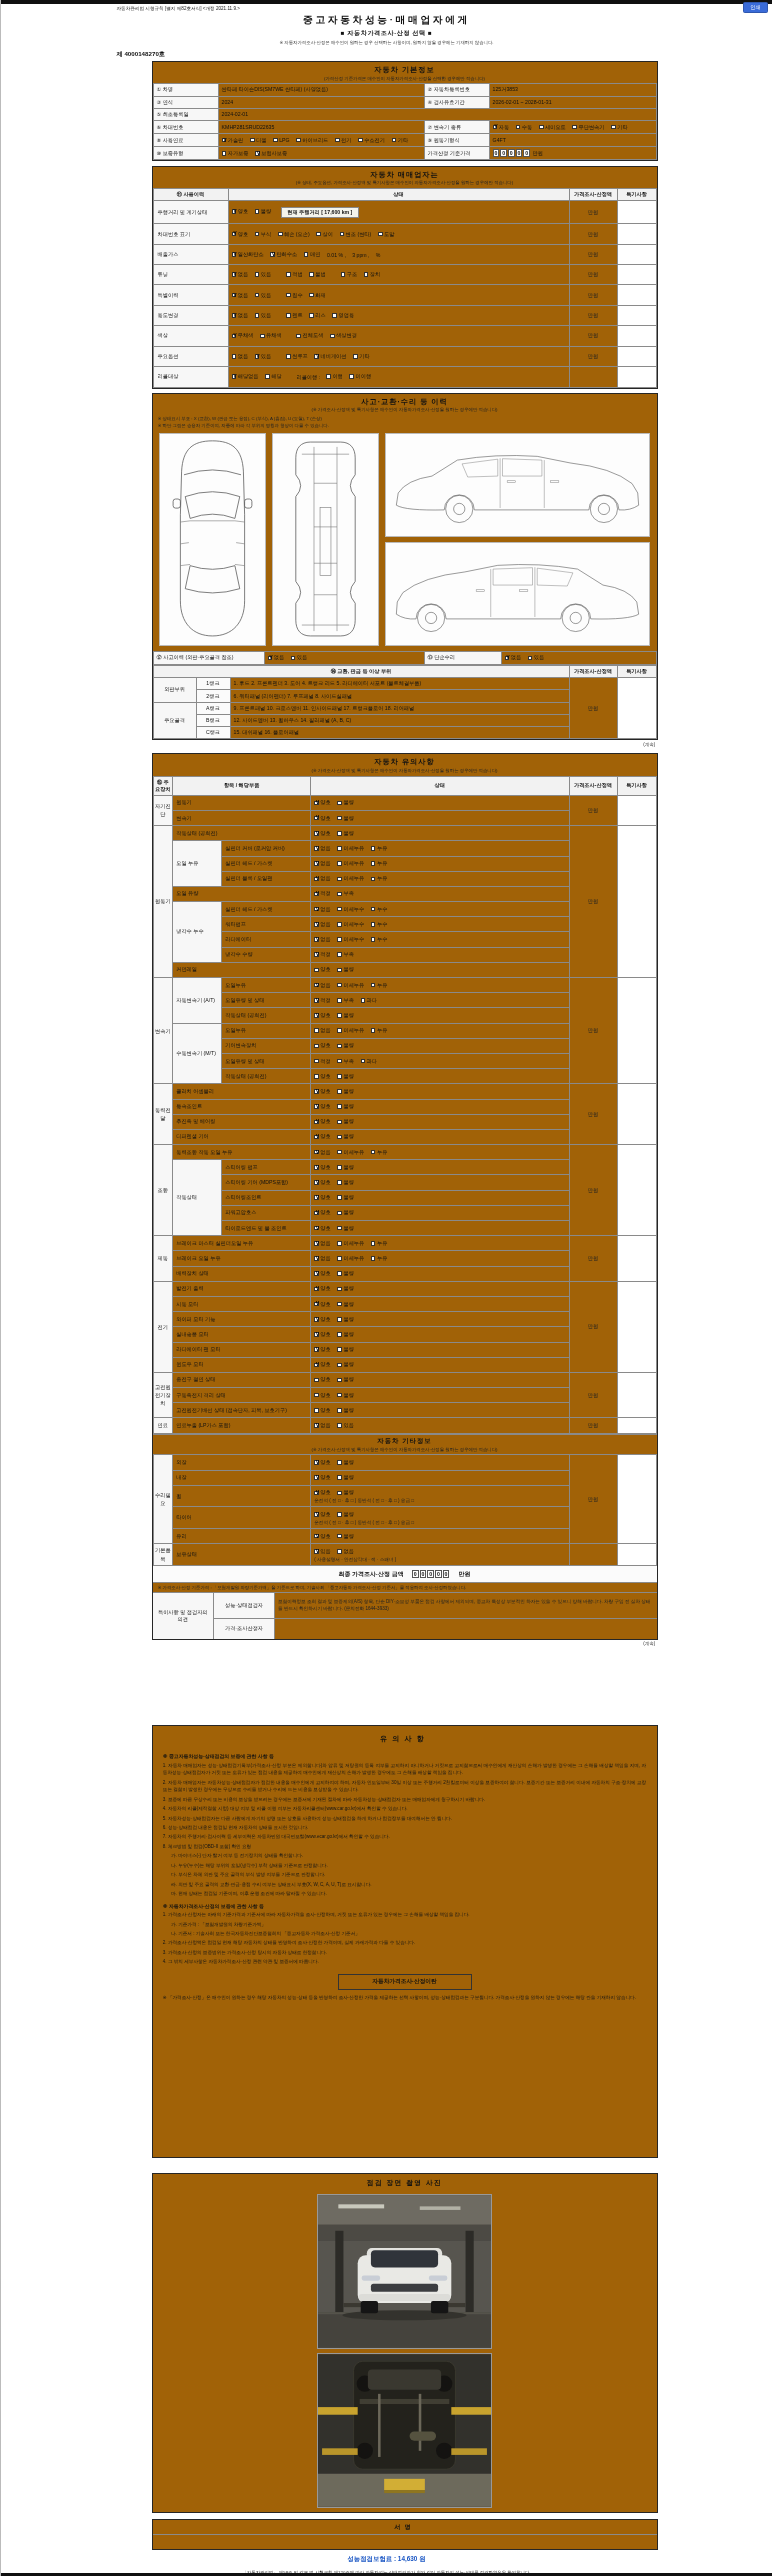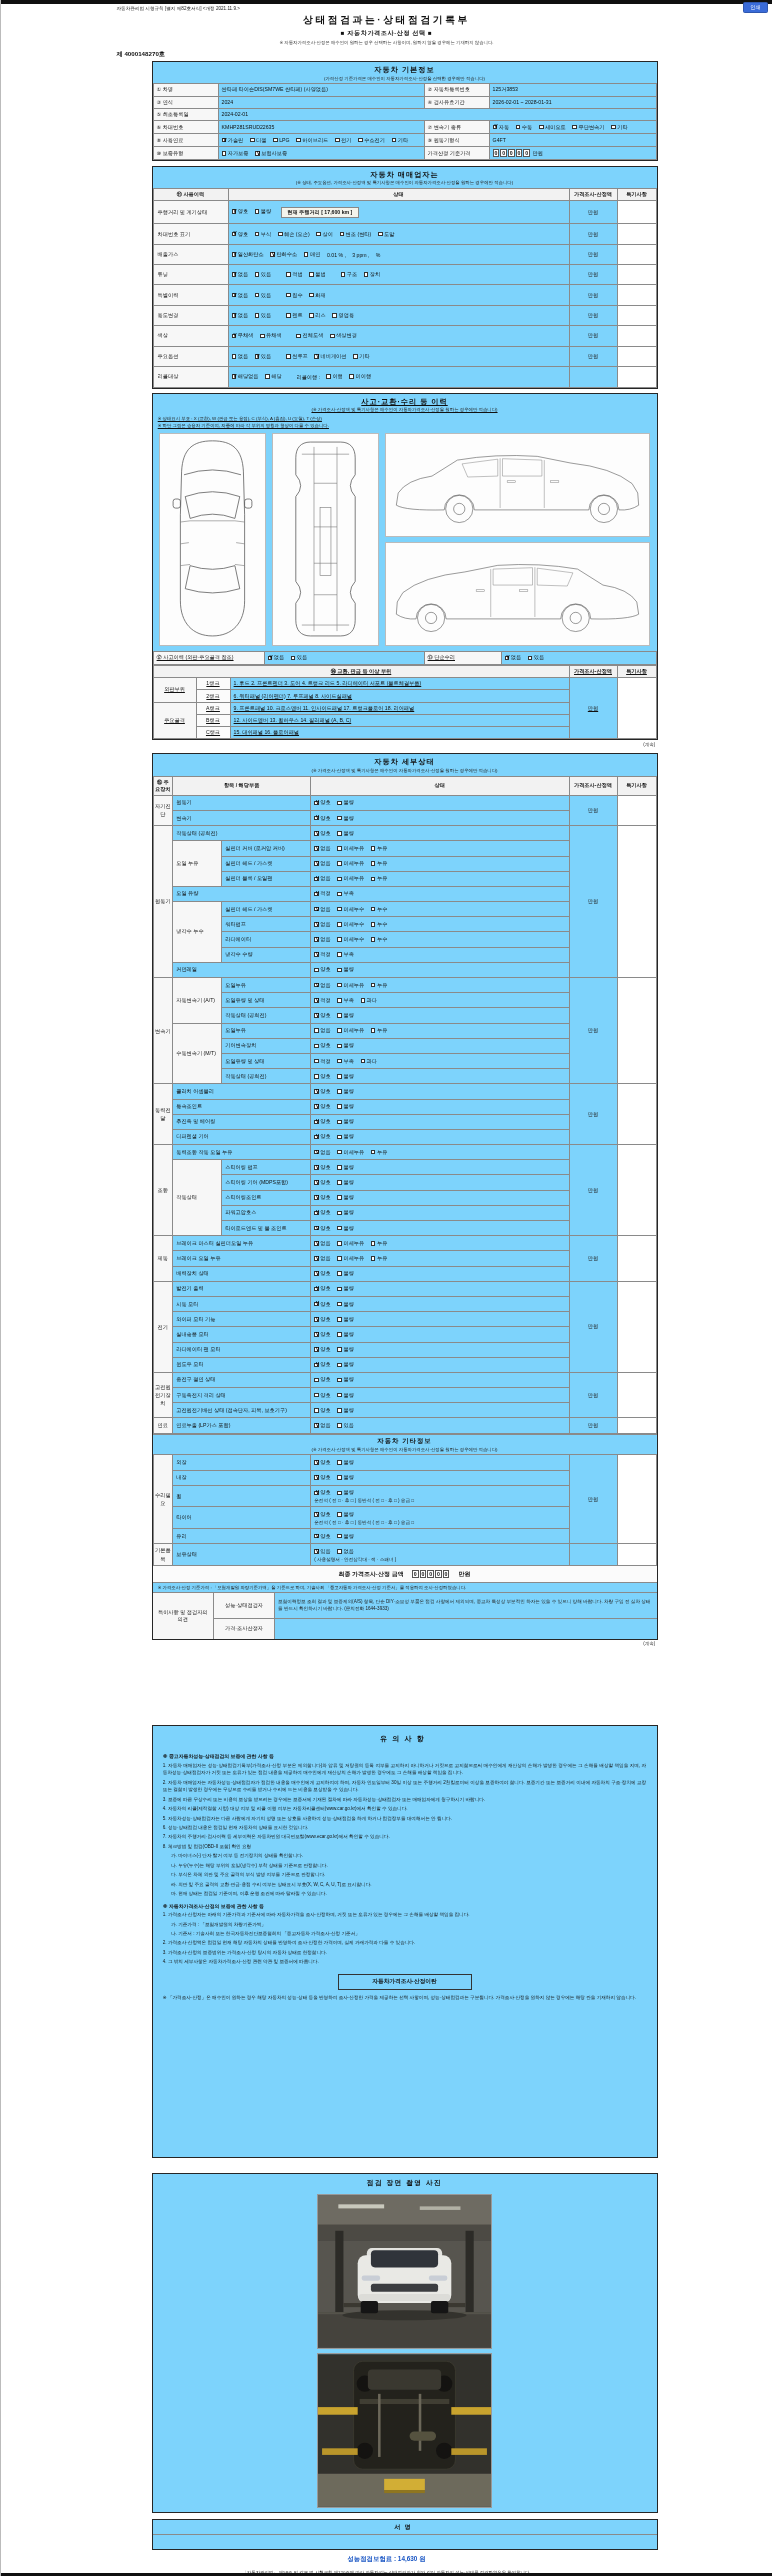--- a/index.html
+++ b/index.html
@@ -7,21 +7,21 @@
   body{width:773px;height:2576px;background:#fff;font-family:"Liberation Sans","DejaVu Sans",sans-serif;color:#111;position:relative;overflow:hidden;border-left:0.5px solid #bbb;border-right:0.5px solid #bbb;}
   .edge-top{position:absolute;top:0;left:0;width:100%;height:4.1px;background:#101010;z-index:5;}
   .edge-bottom{position:absolute;bottom:0;left:0;width:100%;height:3.1px;background:#101010;z-index:5;}
   .print-btn{position:absolute;top:1.5px;right:4.1px;background:#3a6bd8;color:#fff;font-size:5.2px;padding:1px 6.2px;border-radius:1.5px;border:0.5px solid #2f57ae;z-index:9;cursor:pointer;}
   .page{width:542px;margin:0 auto;padding-top:5.2px;}
   .form-ref{font-size:4.6px;color:#222;padding:1px 0 0 1px;}
   .main-title{text-align:center;font-size:9.8px;font-weight:bold;letter-spacing:2.6px;margin-top:3.1px;}
   .sub-title{text-align:center;font-size:6.2px;font-weight:bold;margin-top:2.1px;letter-spacing:0.5px;}
   .sub-note{text-align:center;font-size:4.4px;color:#333;margin-top:1.5px;}
   .doc-no{font-size:6.2px;font-weight:bold;margin:5.2px 0 1px 1px;}
-  .box{border:0.8px solid #262626;background:#7dd3fc;margin-left:36px;}
+  .box{border:0.8px solid #262626;background:#a16207;margin-left:36px;}
   .btitle{text-align:center;font-size:7.2px;font-weight:bold;padding:3.1px 0 0.5px;letter-spacing:1px;}
   .btitle.small{font-size:6.4px;padding-top:2.6px;}
   .bnote{text-align:center;font-size:4.4px;color:#222;padding:0 2.1px 2.6px;}
   table{border-collapse:collapse;width:100%;table-layout:fixed;}
   td,th{border:0.5px solid #8a8a8a;font-size:5.2px;padding:2.1px 3.1px;vertical-align:middle;text-align:left;font-weight:normal;word-break:break-all;}
   table.outer-flat{border-style:hidden;}
   th{background:#f2f2f2;text-align:center;font-weight:bold;padding:2.1px 1px;}
   .lbl{background:#f7f7f7;}
   .grp{background:#f7f7f7;text-align:center;line-height:1.6;padding:1px 0.5px;}
   .grp2{background:#f7f7f7;text-align:center;}
@@ -69,21 +69,21 @@
 </style>
 </head>
 <body>
 
 <div class="edge-top"></div>
 <button class="print-btn">인쇄</button>
 
 <div class="page">
 
   <div class="form-ref">자동차관리법 시행규칙 [별지 제82호서식] &lt;개정 2021.11.9.&gt;</div>
-  <div class="main-title">상태점검과는·상태점검기록부</div>
+  <div class="main-title">중고자동차성능·매매업자에게</div>
   <div class="sub-title">■ 자동차가격조사·산정 선택 ■</div>
   <div class="sub-note">※ 자동차가격조사·산정은 매수인이 원하는 경우 선택하는 사항이며, 원하지 않을 경우에는 기재하지 않습니다.</div>
   <div class="doc-no">제 4000148270호</div>
 
   <div class="box" style="margin-top:2.1px;">
     <div class="btitle">자동차 기본정보</div>
     <div class="bnote">(가격산정 기준가격은 매수인이 자동차가격조사·산정을 선택한 경우에만 적습니다)</div>
     <table>
       <colgroup>
           <col style="width:65px">
@@ -362,21 +362,21 @@
                 <span class="chk"></span>
                 <span>미이행</span>
               </span></td>
             <td class="pricecell"></td>
             <td class="notecell"></td>
           </tr>
         </tbody>
     </table>
   </div>
 
-  <div class="box" style="margin-top:4.1px;text-decoration:underline;">
+  <div class="box" style="margin-top:4.1px;">
     <div class="btitle">사고·교환·수리 등 이력</div>
     <div class="bnote">(※ 가격조사·산정액 및 특기사항은 매수인이 자동차가격조사·산정을 원하는 경우에만 적습니다)</div>
     <div class="legend">※ 상태표시 부호 :  X (교환),  W (판금 또는 용접),  C (부식),  A (흠집),  U (요철),  T (손상)</div>
     <div class="legend">※ 하단 그림은 승용차 기준이며, 차종에 따라 각 부위의 명칭과 형상이 다를 수 있습니다.</div>
 
     <div class="diag-wrap">
       <div class="diag-cell" style="width:122px;">
         <svg viewBox="0 0 170 340" width="103" height="206">
           <path class="o" d="M85,8 C52,8 36,22 34,58 L32,130 L32,272 C32,308 52,330 85,330 C118,330 138,308 138,272 L138,130 L136,58 C134,22 118,8 85,8 Z"></path>
           <path class="o" d="M38,64 Q85,48 132,64"></path>
@@ -509,21 +509,21 @@
           <tr>
             <td class="rank">C랭크</td>
             <td class="items">15. 대쉬패널   16. 플로어패널</td>
           </tr>
         </tbody>
     </table>
   </div>
   <div class="cont-marker">(계속)</div>
 
   <div class="box" style="margin-top:5.2px;">
-    <div class="btitle">자동차 세부상태</div>
+    <div class="btitle">자동차 유의사항</div>
     <div class="bnote">(※ 가격조사·산정액 및 특기사항은 매수인이 자동차가격조사·산정을 원하는 경우에만 적습니다)</div>
     <table>
       <colgroup>
           <col style="width:19.6px">
           <col style="width:49px">
           <col style="width:89px">
           <col>
           <col style="width:48px">
           <col style="width:39px">
         </colgroup>

